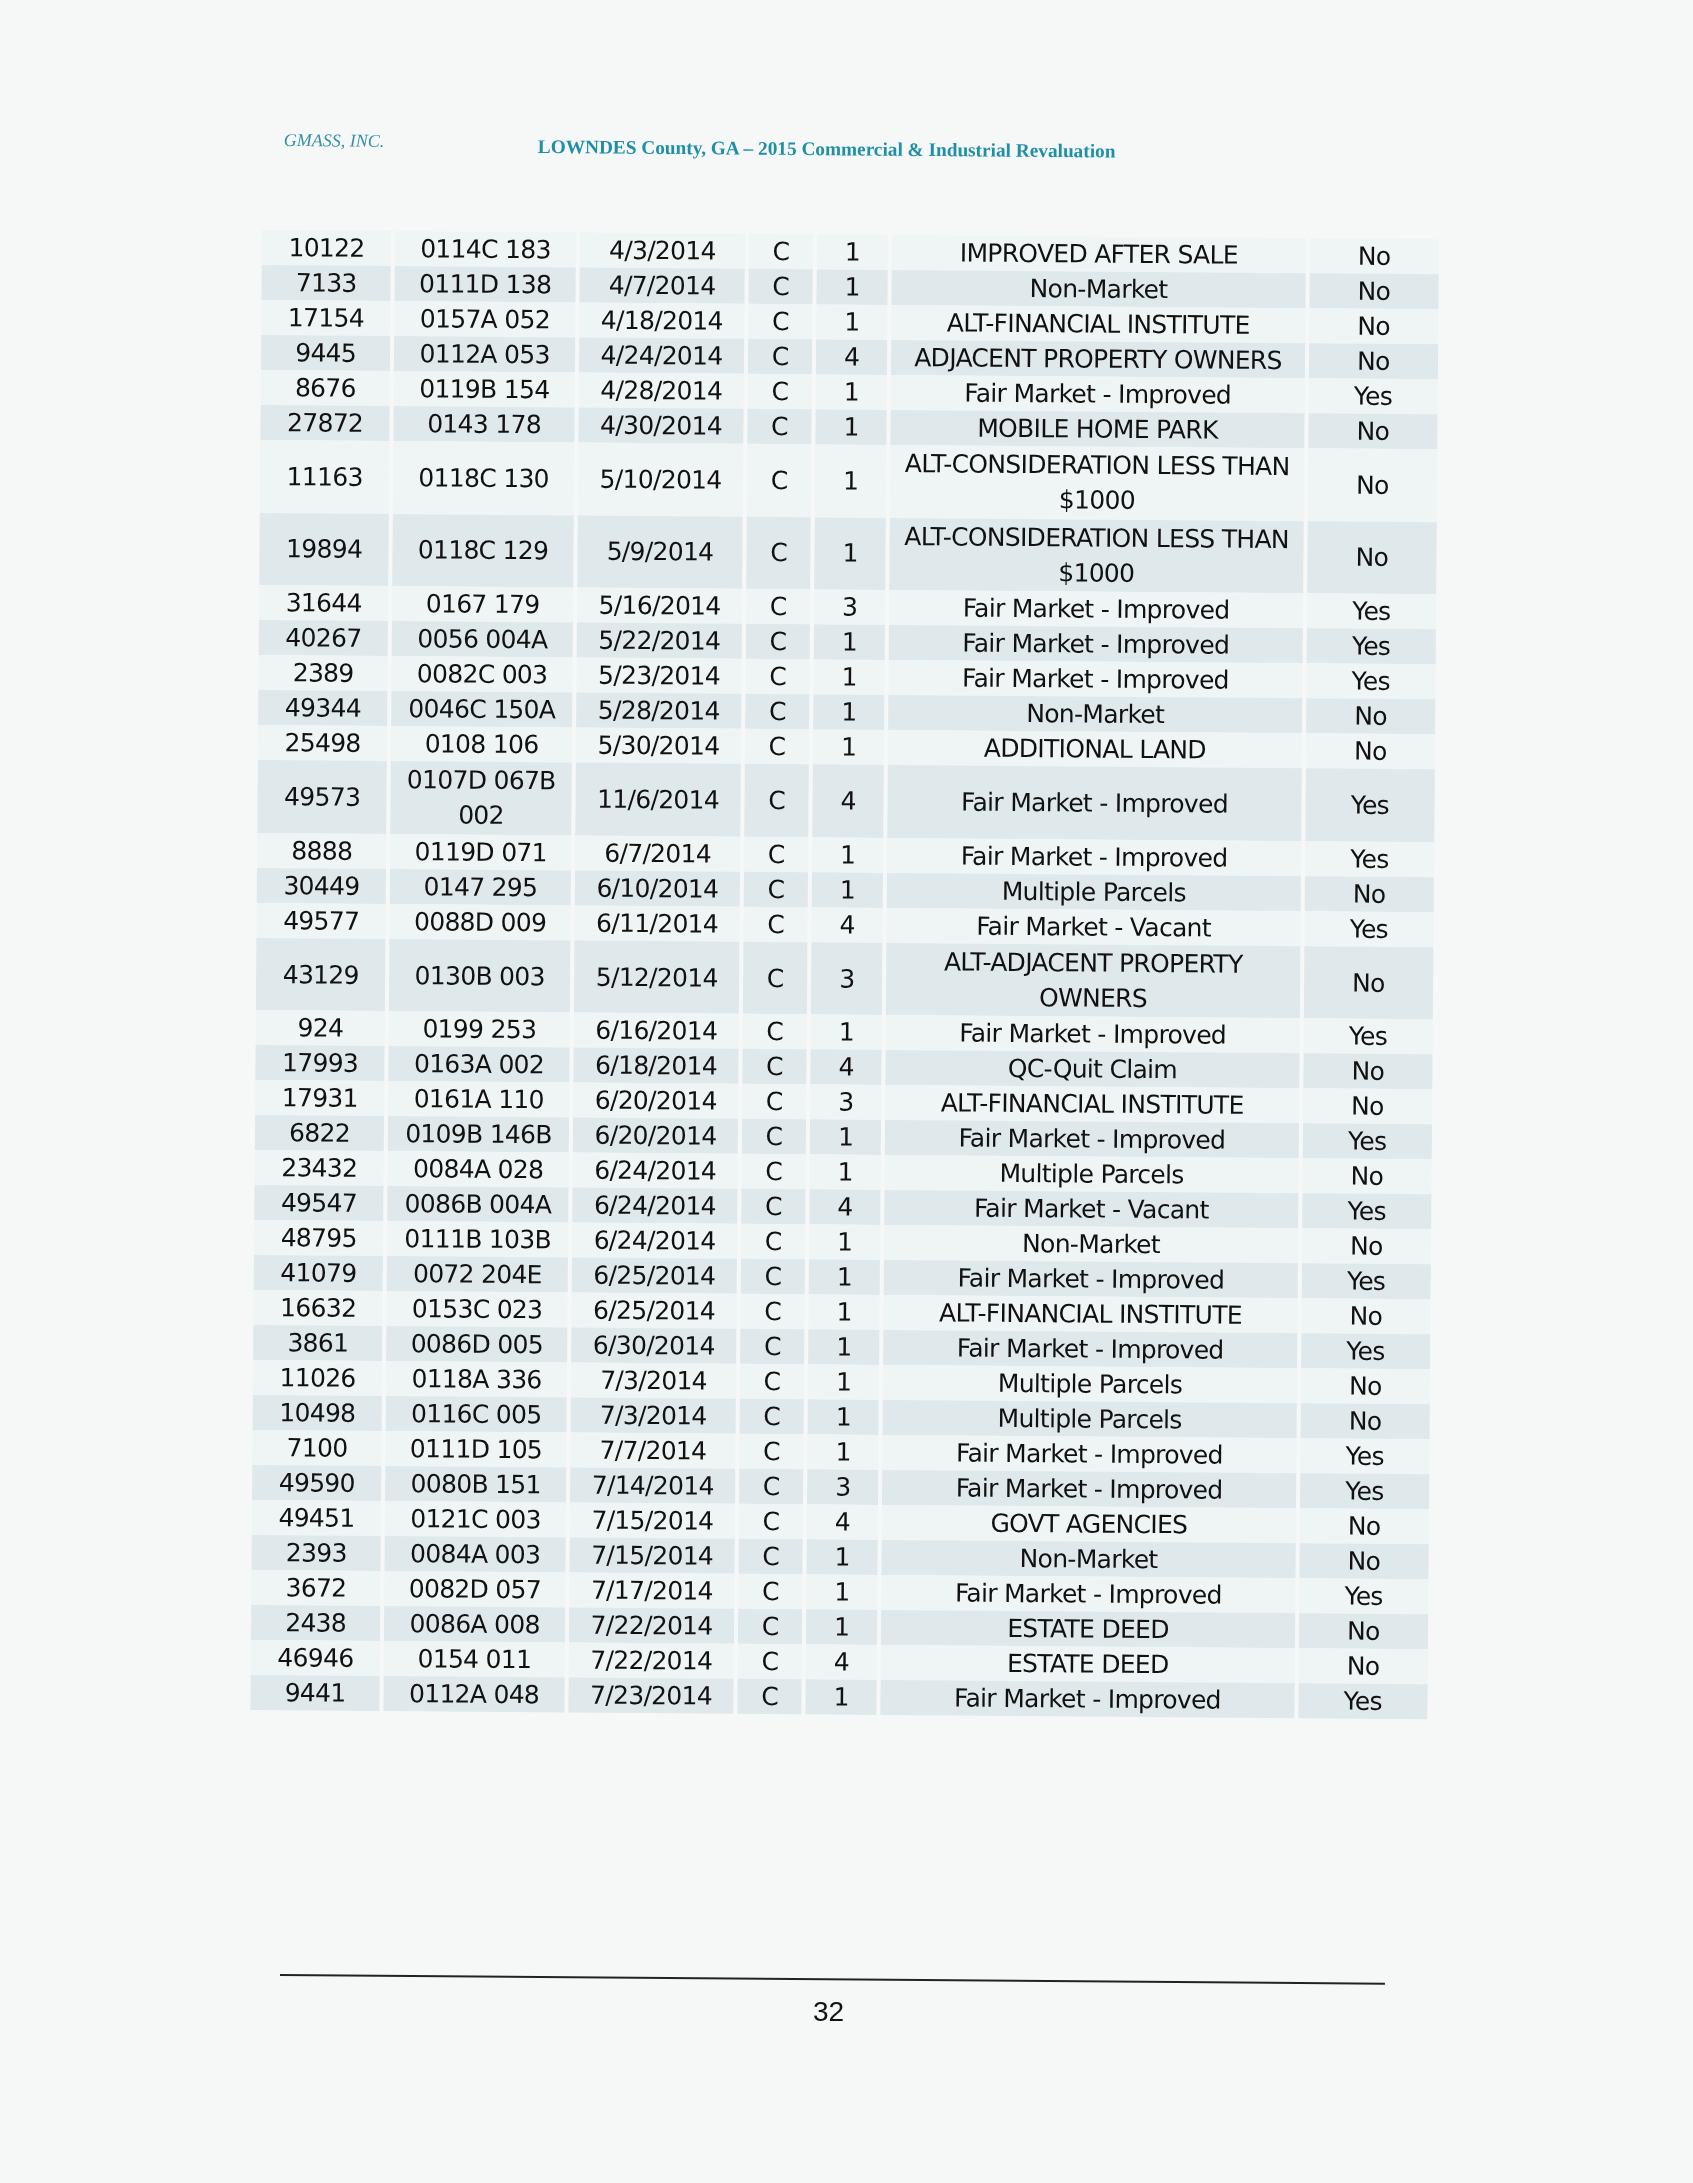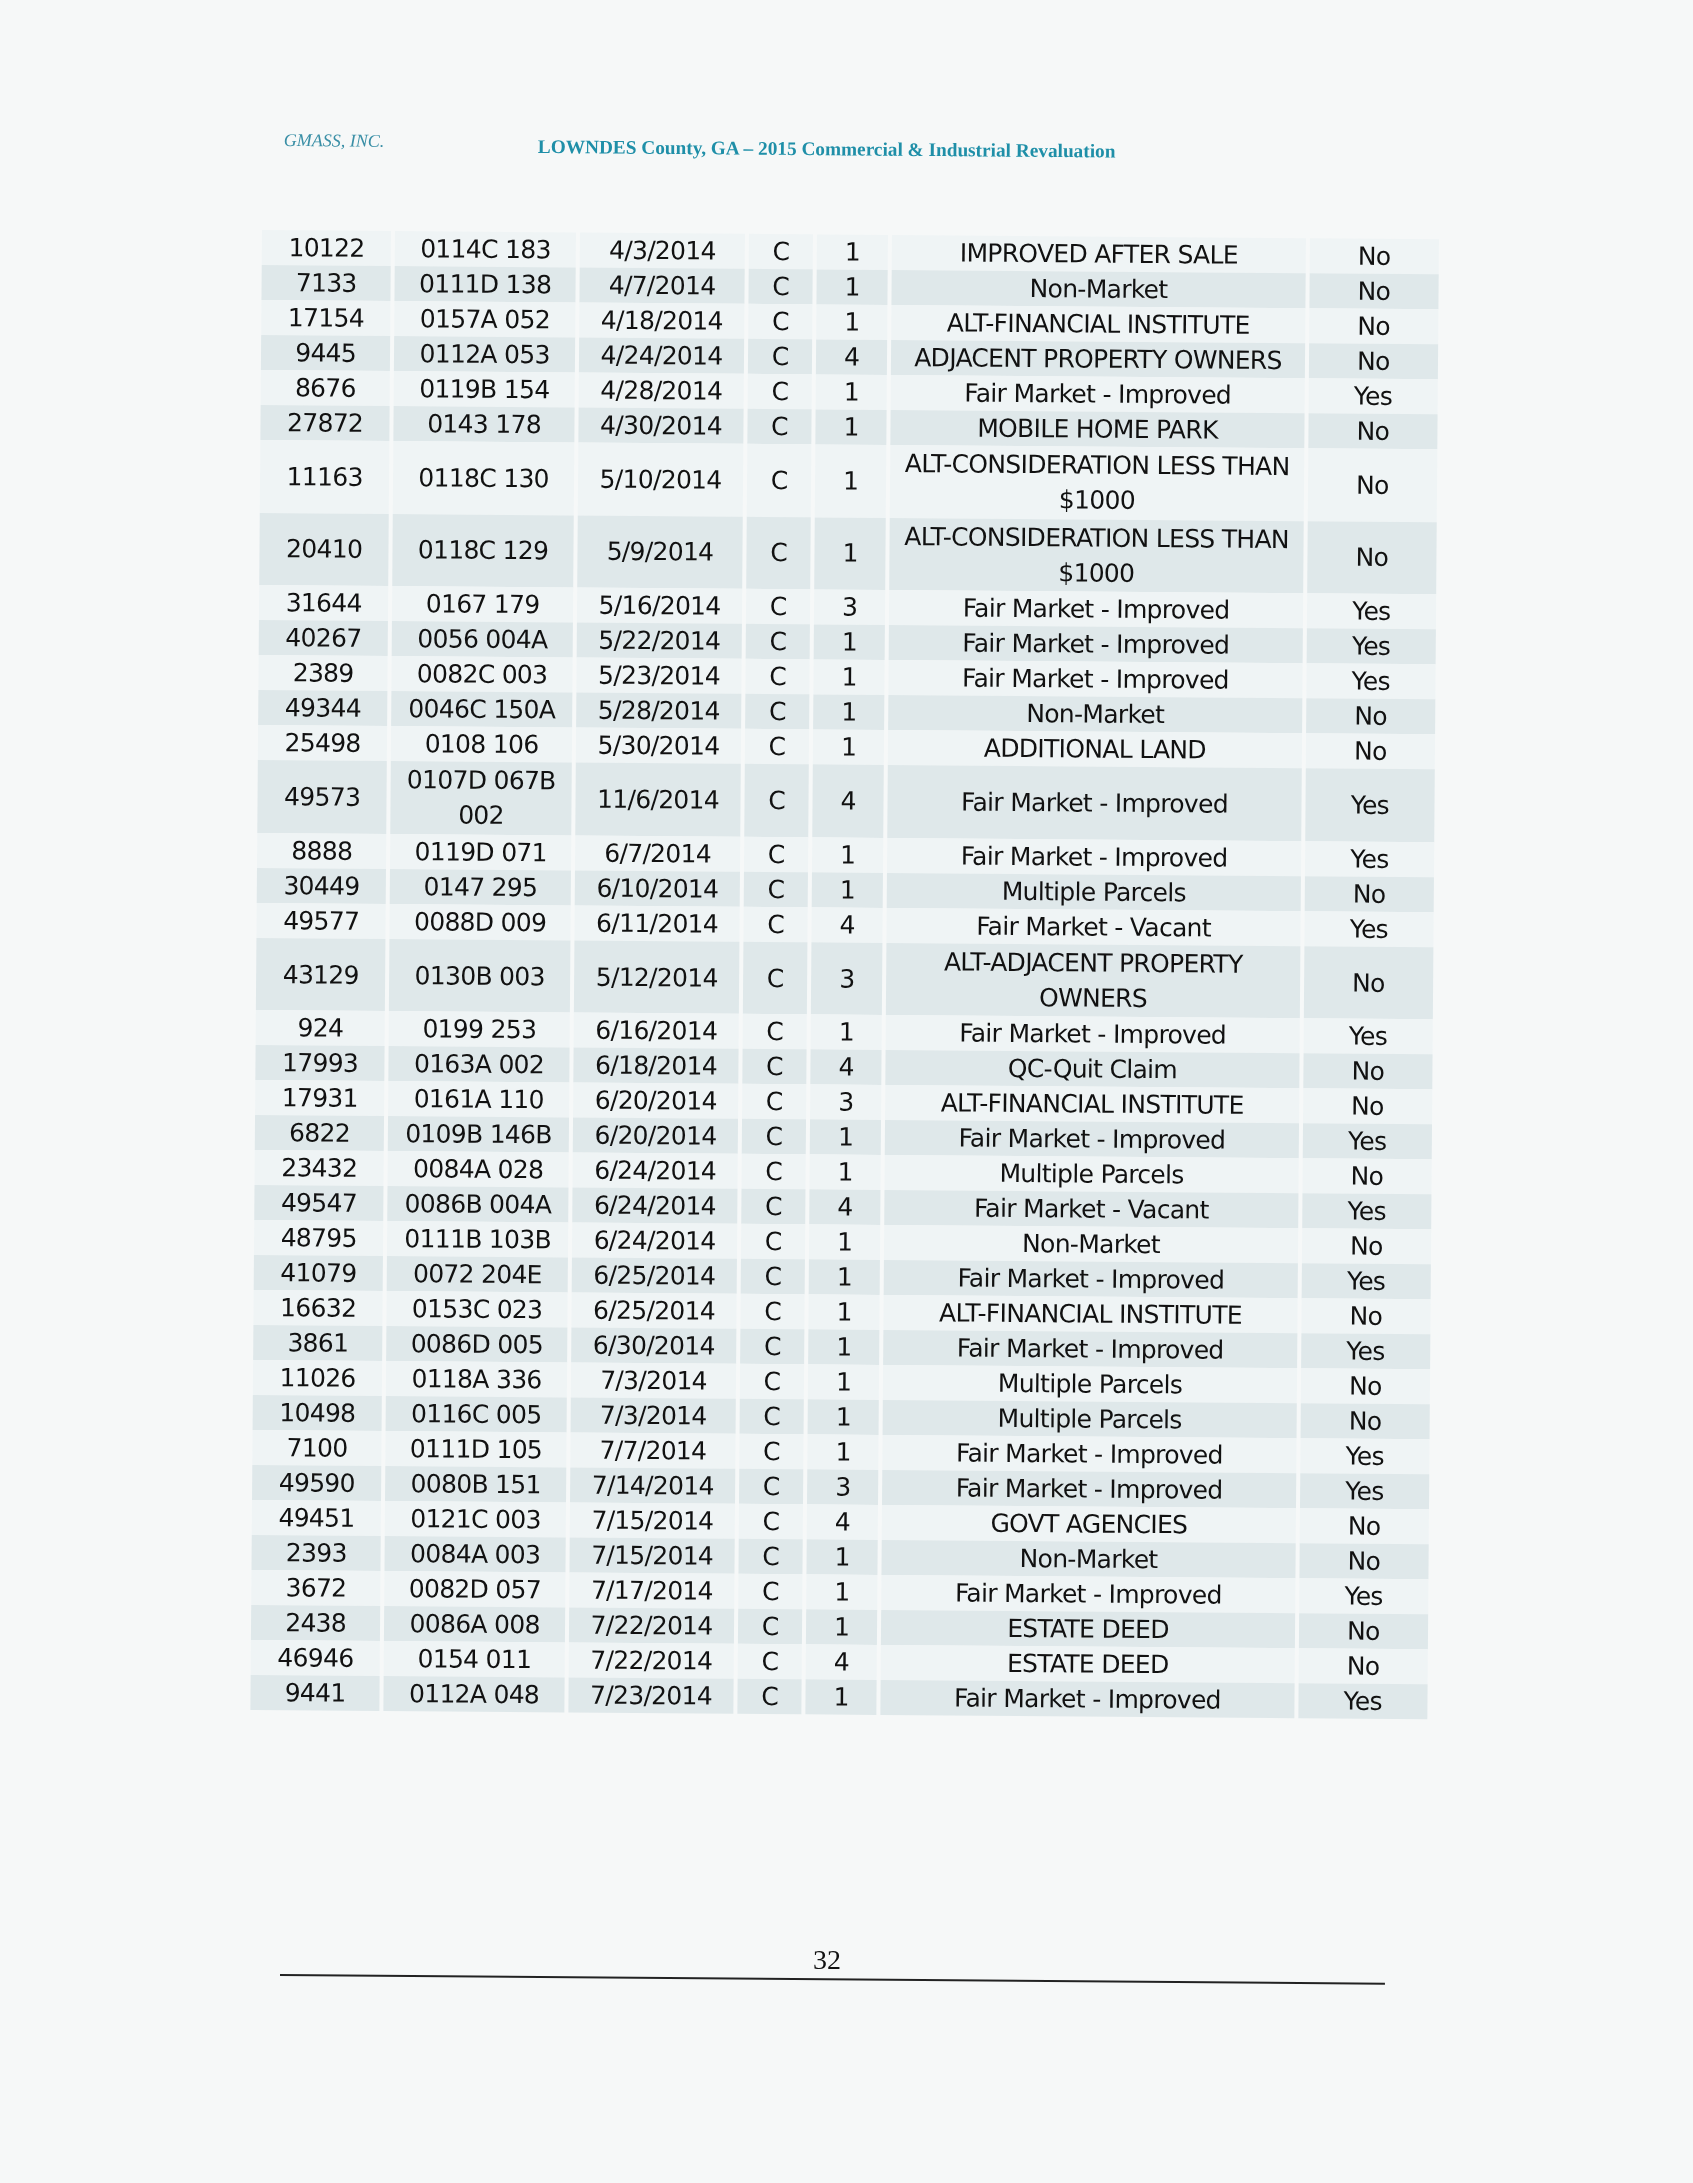--- a/index.html
+++ b/index.html
@@ -44,22 +44,22 @@
   td.c-date { width: 146px; }
   td.c-type { width: 53px; }
   td.c-num { width: 60px; }
   td.c-reason { width: 373px; }
   td.c-valid { width: 113px; }
   .footer-line {
     position: absolute; top: 1974px; left: 280px; width: 1105px; height: 2px;
     background: #222; transform: rotate(0.45deg); transform-origin: left top;
   }
   .page-num {
-    position: absolute; top: 1944px; left: 813px;
-    font-family: Liberation Serif, serif; font-size: 28px; color: #111;
+    position: absolute; top: 1996px; left: 813px;
+    font-family: Liberation Sans, sans-serif; font-size: 28px; color: #111;
   }
 </style>
 </head>
 <body>
 
 <div class="header">
   <span class="company">GMASS, INC.</span>
   <span class="title">LOWNDES County, GA – 2015 Commercial &amp; Industrial Revaluation</span>
 </div>
 
@@ -123,21 +123,21 @@
         <tr class="odd tall">
           <td class="c-id">11163</td>
           <td class="c-parcel">0118C 130</td>
           <td class="c-date">5/10/2014</td>
           <td class="c-type">C</td>
           <td class="c-num">1</td>
           <td class="c-reason">ALT-CONSIDERATION LESS THAN $1000</td>
           <td class="c-valid">No</td>
         </tr>
         <tr class="even tall">
-          <td class="c-id">20410</td>
+          <td class="c-id">19894</td>
           <td class="c-parcel">0118C 129</td>
           <td class="c-date">5/9/2014</td>
           <td class="c-type">C</td>
           <td class="c-num">1</td>
           <td class="c-reason">ALT-CONSIDERATION LESS THAN $1000</td>
           <td class="c-valid">No</td>
         </tr>
         <tr class="odd">
           <td class="c-id">31644</td>
           <td class="c-parcel">0167  179</td>

